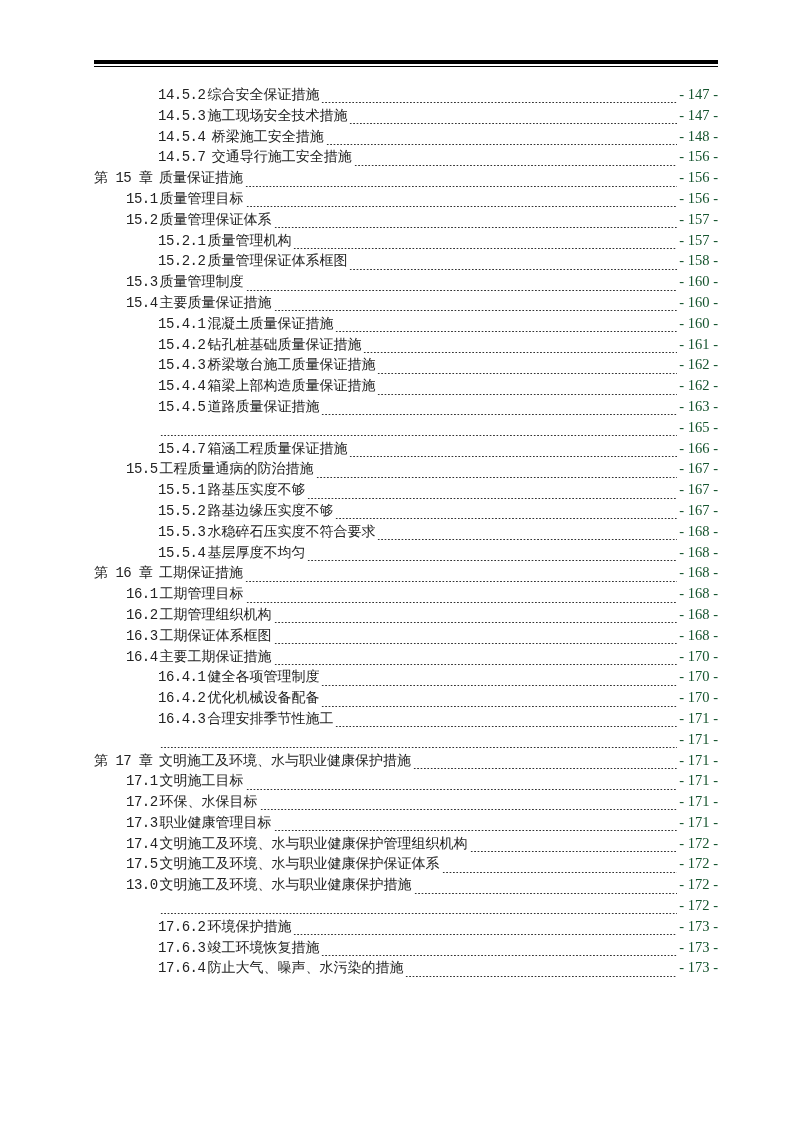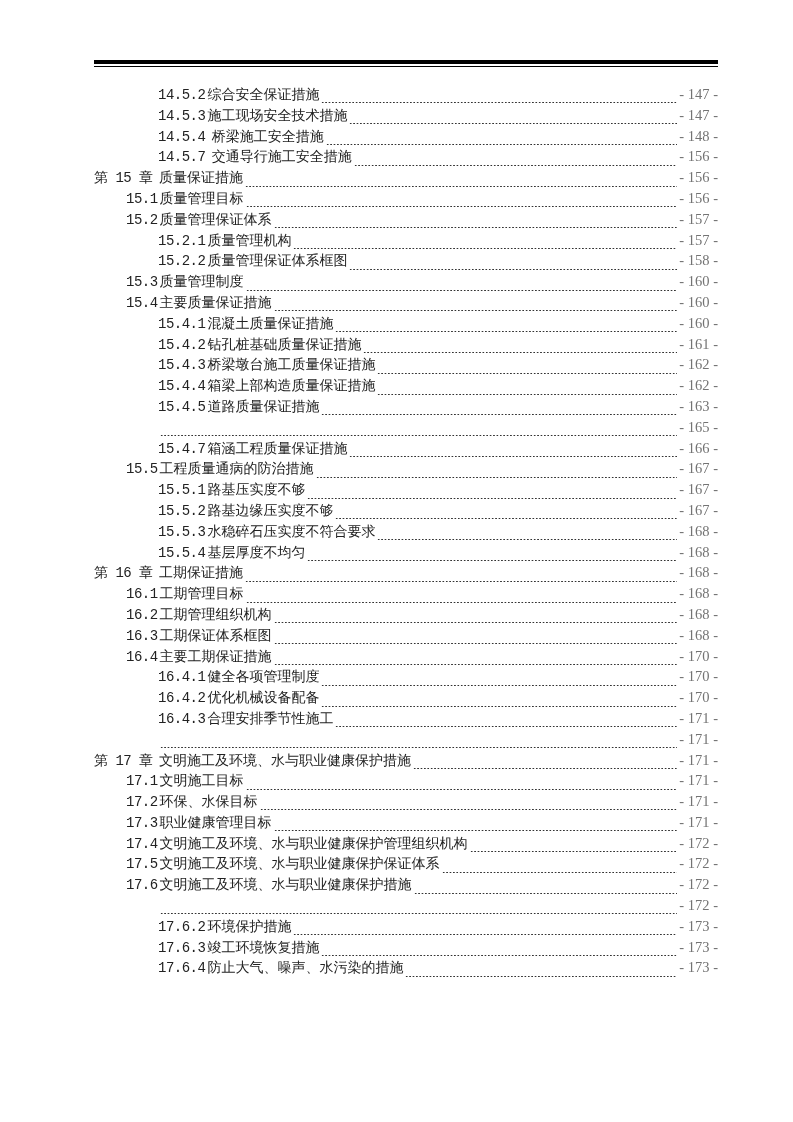--- a/index.html
+++ b/index.html
@@ -78,21 +78,21 @@
       top: 3px;
       background-image: radial-gradient(circle, #333 0.7px, transparent 0.9px);
       background-size: 3.4px 3px;
       background-repeat: repeat-x;
       background-position: left bottom;
     }
     .toc-page {
       flex: 0 0 auto;
       font-family: "Liberation Serif", serif;
       font-size: 14.5px;
-      color: #737373;
+      color: #14532d;
       text-align: right;
     }
   </style>
 </head>
 <body>
 
 <div class="page">
   <div class="header-rule-thick"></div>
   <div class="header-rule-thin"></div>
 
@@ -279,21 +279,21 @@
     <span class="toc-title"><span class="toc-num">17.4</span><span class="toc-text">文明施工及环境、水与职业健康保护管理组织机构</span></span>
     <span class="toc-leader"></span>
     <span class="toc-page">- 172 -</span>
   </div>
       <div class="toc-entry level-2">
     <span class="toc-title"><span class="toc-num">17.5</span><span class="toc-text">文明施工及环境、水与职业健康保护保证体系</span></span>
     <span class="toc-leader"></span>
     <span class="toc-page">- 172 -</span>
   </div>
       <div class="toc-entry level-2">
-    <span class="toc-title"><span class="toc-num">17.6</span><span class="toc-text">文明施工及环境、水与职业健康保护措施</span></span>
+    <span class="toc-title"><span class="toc-num">13.0</span><span class="toc-text">文明施工及环境、水与职业健康保护措施</span></span>
     <span class="toc-leader"></span>
     <span class="toc-page">- 172 -</span>
   </div>
       <div class="toc-entry level-3">
     <span class="toc-leader"></span>
     <span class="toc-page">- 172 -</span>
   </div>
       <div class="toc-entry level-3">
     <span class="toc-title"><span class="toc-num">17.6.2</span><span class="toc-text">环境保护措施</span></span>
     <span class="toc-leader"></span>

